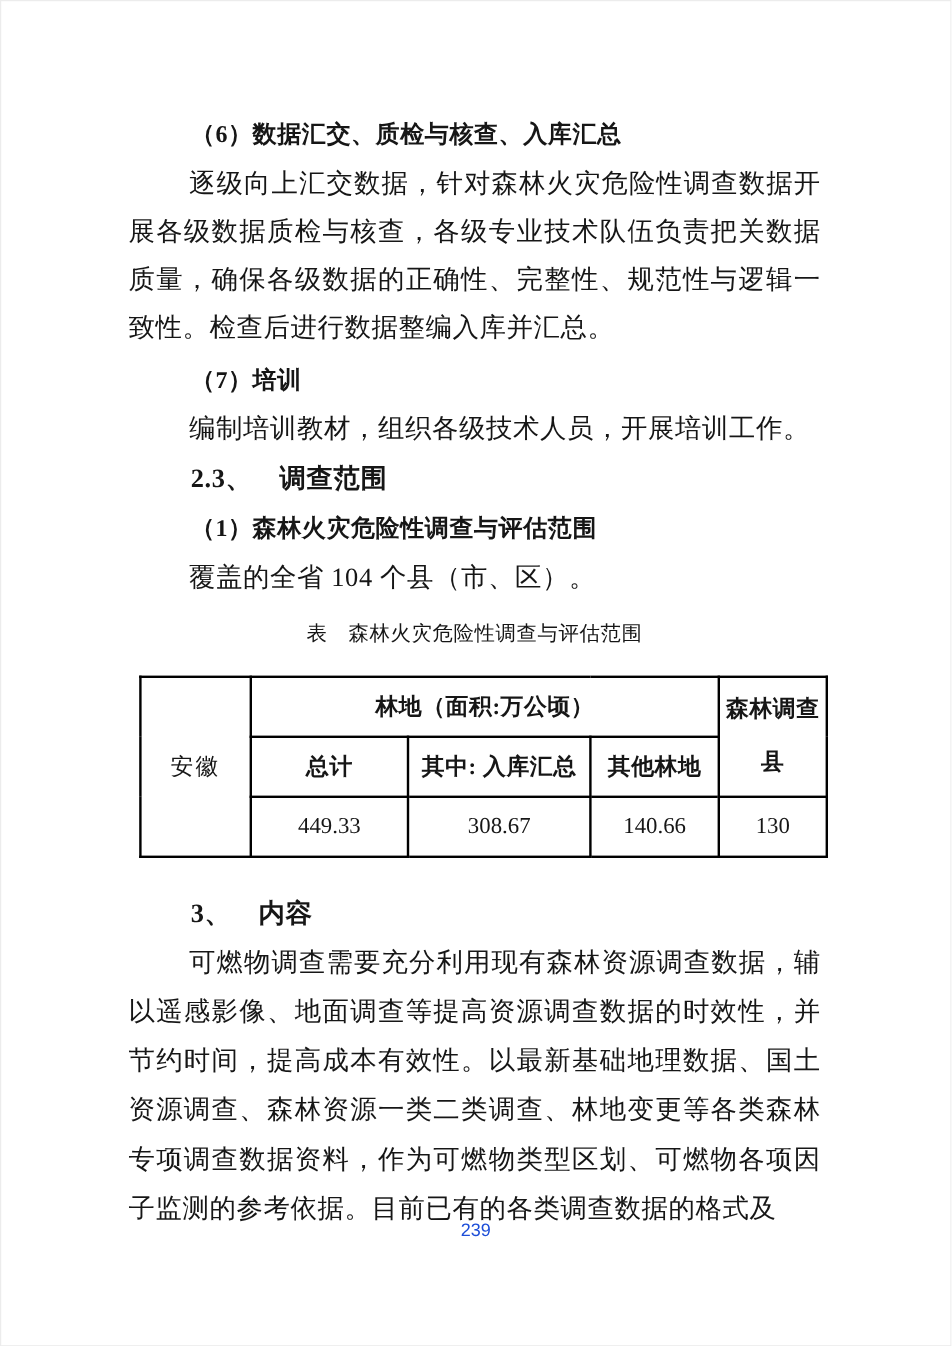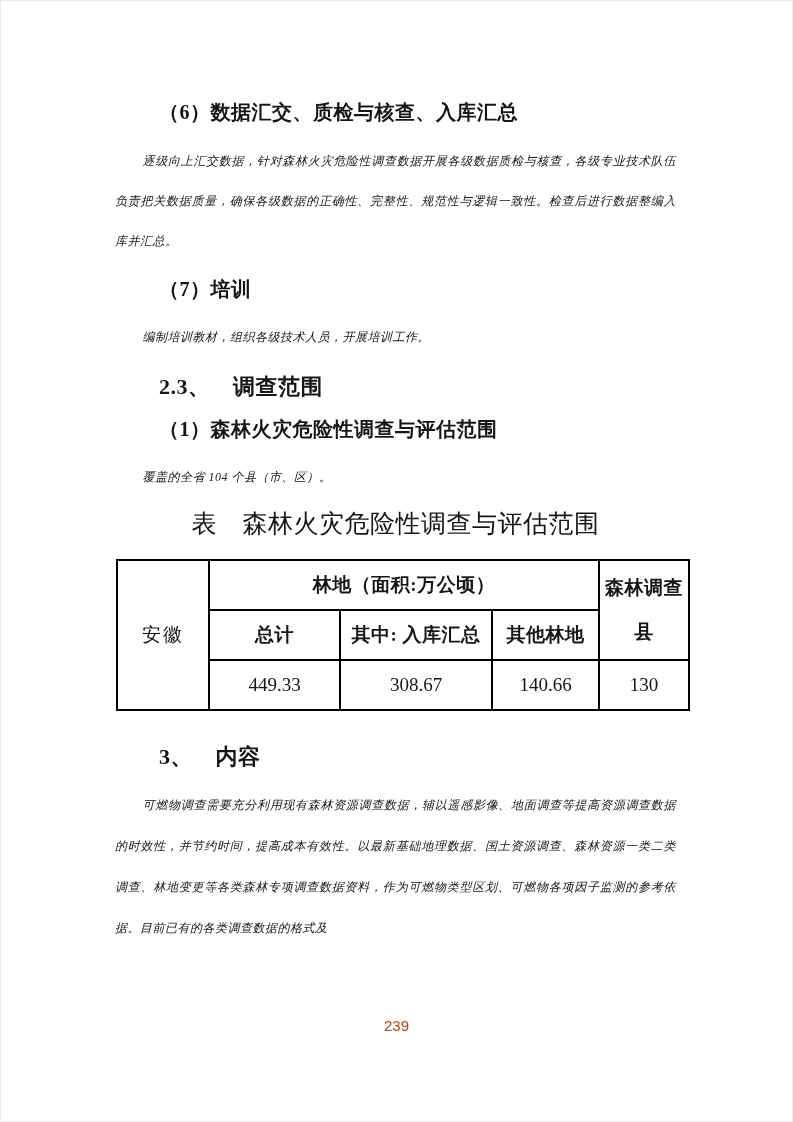--- a/index.html
+++ b/index.html
@@ -32,37 +32,36 @@
   .sub-heading.tight { line-height: 40px; }
   .section-heading {
     margin: 0;
     padding-left: 52px;
     font-size: 22px;
     font-weight: bold;
     line-height: 44px;
     letter-spacing: 0.5px;
   }
   .body-text {
-    margin: 8px;
-    font-size: 12px;
+    margin: 0;
+    font-size: 22px;
     line-height: 40px;
     text-align: justify;
     text-justify: inter-character;
     text-indent: 2.3em;
     letter-spacing: 0.5px;
     word-break: break-all;
-    font-style: italic;
   }
   .body-text.last-para { line-height: 41px; }
   .h7 { margin-top: 4px; }
   .h3-content { margin-top: 26px; line-height: 40px; }
   .h31 { line-height: 40px; }
   .table-caption {
     margin-top: 8px;
-    font-size: 25px;
+    font-size: 17px;
     line-height: 38px;
     text-align: center;
     letter-spacing: 0.5px;
   }
   table.scope-table {
     width: 572px;
     margin: 16px 0 0 9px;
     border-collapse: collapse;
     table-layout: fixed;
   }
@@ -87,21 +86,21 @@
   td.cell-province { letter-spacing: 2px; }
   td.cell-val { font-size: 19px; }
   .page-number {
     position: absolute;
     top: 1016px;
     left: 0;
     right: 0;
     text-align: center;
     font-family: "Liberation Sans", "DejaVu Sans", sans-serif;
     font-size: 15px;
-    color: #c2410c;
+    color: #1d4ed8;
   }
 </style>
 </head>
 <body>
 
 <div class="page">
   <div class="content">
 
     <h3 class="sub-heading">（6）数据汇交、质检与核查、入库汇总</h3>
     <p class="body-text">逐级向上汇交数据，针对森林火灾危险性调查数据开展各级数据质检与核查，各级专业技术队伍负责把关数据质量，确保各级数据的正确性、完整性、规范性与逻辑一致性。检查后进行数据整编入库并汇总。</p>

